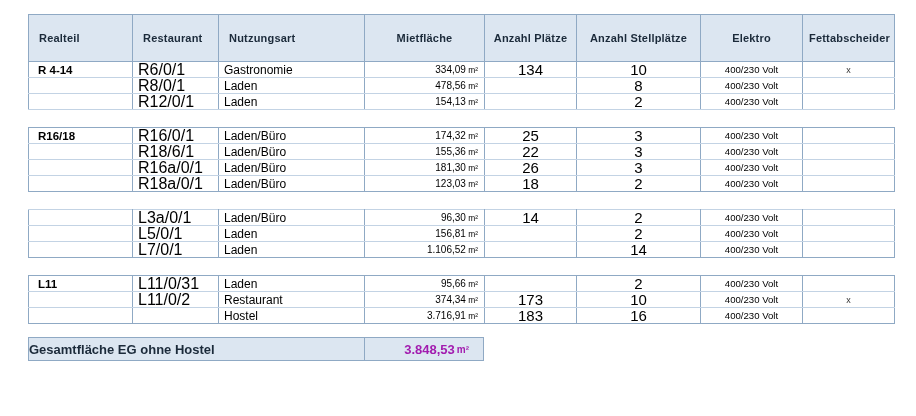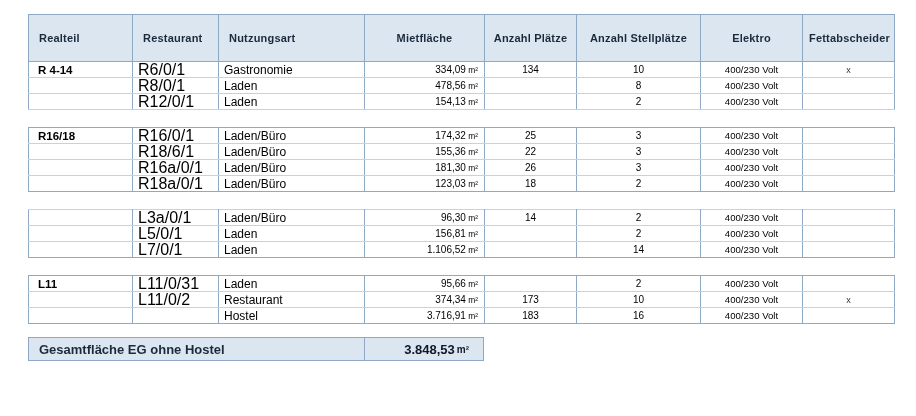--- a/index.html
+++ b/index.html
@@ -79,21 +79,21 @@
   td.bez { font-size: 16px; margin-left: 34px; }
   td.nutz { font-size: 12px; }
   td.num {
     text-align: right;
     padding-right: 6px;
     font-size: 10px;
   }
   td.num .unit { font-size: 8.4px; }
   td.ctr {
     text-align: center;
-    font-size: 10px;
+    font-size: 15px;
   }
   td.elektro {
     text-align: center;
     font-size: 9.6px;
   }
   td.fett {
     text-align: center;
     font-size: 9px;
     color: #333;
   }
@@ -111,37 +111,36 @@
     width: 456px;
     height: 24px;
     box-sizing: border-box;
     border: 1px solid #8fa9c4;
     background: #dce6f1;
     align-items: center;
   }
   .total-label {
     width: 336px;
     box-sizing: border-box;
-    padding-left: 10px;
     font-weight: bold;
     font-size: 13px;
     color: #1b2a3a;
     border-right: 1px solid #8fa9c4;
     height: 100%;
     display: flex;
     align-items: center;
   }
   .total-value {
     flex: 1;
     box-sizing: border-box;
     padding-right: 14px;
     text-align: right;
     font-weight: bold;
     font-size: 13px;
-    color: #0f172a;
+    color: #a21caf;
     height: 100%;
     display: flex;
     align-items: center;
     justify-content: flex-end;
   }
   .total-value .unit { font-size: 10px; padding-left: 2px; }
 </style>
 </head>
 <body>
 

